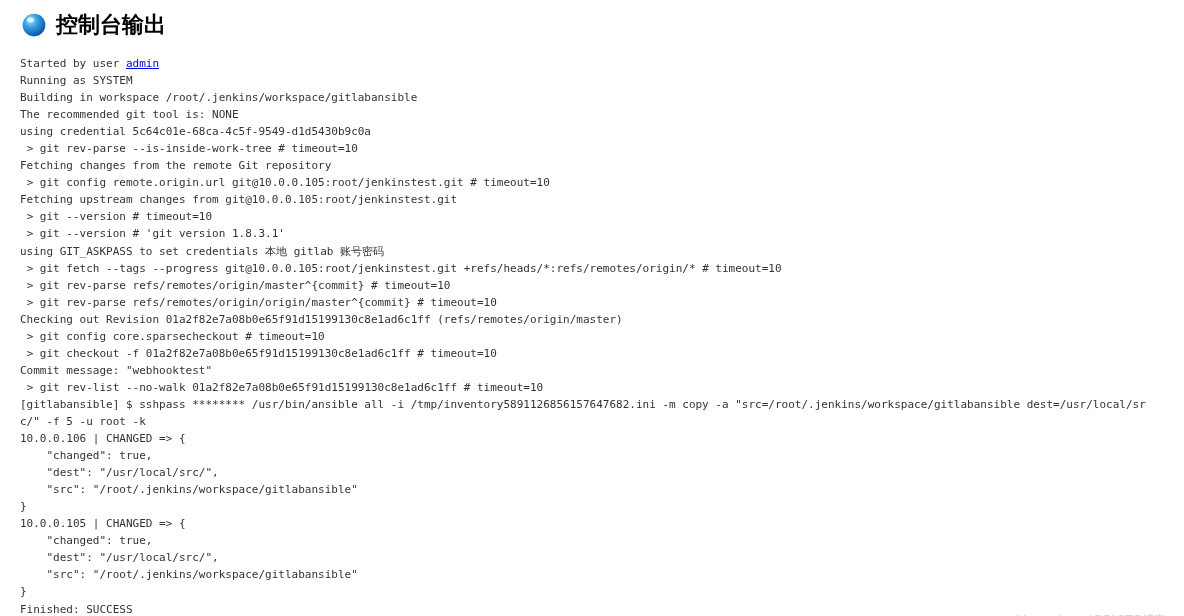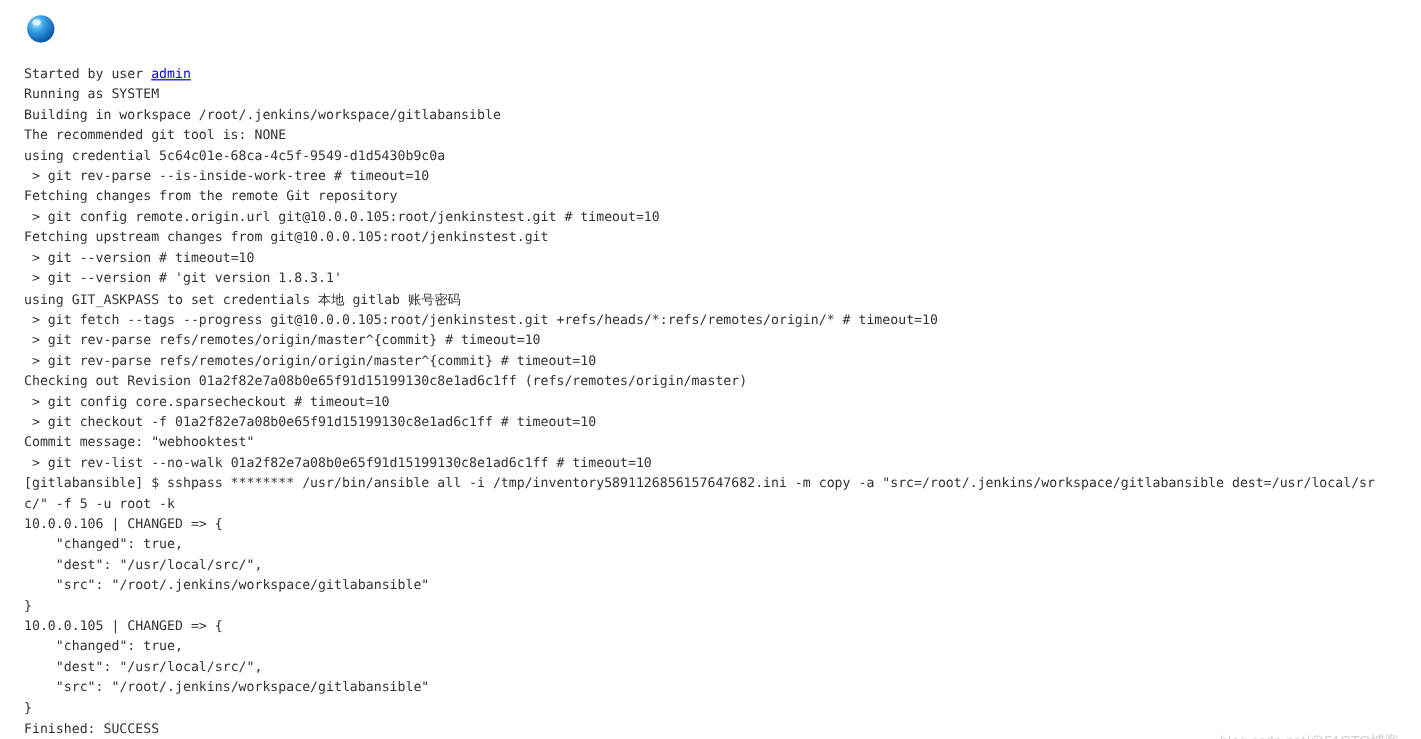--- a/index.html
+++ b/index.html
@@ -59,17 +59,18 @@
     <defs>
       <radialGradient id="blueGrad" cx="35%" cy="30%" r="70%">
         <stop offset="0%" stop-color="#aee3ff"></stop>
         <stop offset="40%" stop-color="#3aa3e8"></stop>
         <stop offset="100%" stop-color="#0b5aa8"></stop>
       </radialGradient>
     </defs>
     <circle class="outer" cx="16" cy="16" r="13"></circle>
     <ellipse cx="12" cy="10" rx="4" ry="3" fill="rgba(255,255,255,0.7)"></ellipse>
   </svg>
+  <h1>控制台输出</h1>
 </div>
 
 <pre class="console-output" id="console"><div><span>Started by user </span><a href="#">admin</a></div><div>Running as SYSTEM</div><div>Building in workspace /root/.jenkins/workspace/gitlabansible</div><div>The recommended git tool is: NONE</div><div>using credential 5c64c01e-68ca-4c5f-9549-d1d5430b9c0a</div><div> &gt; git rev-parse --is-inside-work-tree # timeout=10</div><div>Fetching changes from the remote Git repository</div><div> &gt; git config remote.origin.url git@10.0.0.105:root/jenkinstest.git # timeout=10</div><div>Fetching upstream changes from git@10.0.0.105:root/jenkinstest.git</div><div> &gt; git --version # timeout=10</div><div> &gt; git --version # 'git version 1.8.3.1'</div><div>using GIT_ASKPASS to set credentials 本地 gitlab 账号密码</div><div> &gt; git fetch --tags --progress git@10.0.0.105:root/jenkinstest.git +refs/heads/*:refs/remotes/origin/* # timeout=10</div><div> &gt; git rev-parse refs/remotes/origin/master^{commit} # timeout=10</div><div> &gt; git rev-parse refs/remotes/origin/origin/master^{commit} # timeout=10</div><div>Checking out Revision 01a2f82e7a08b0e65f91d15199130c8e1ad6c1ff (refs/remotes/origin/master)</div><div> &gt; git config core.sparsecheckout # timeout=10</div><div> &gt; git checkout -f 01a2f82e7a08b0e65f91d15199130c8e1ad6c1ff # timeout=10</div><div>Commit message: "webhooktest"</div><div> &gt; git rev-list --no-walk 01a2f82e7a08b0e65f91d15199130c8e1ad6c1ff # timeout=10</div><div>[gitlabansible] $ sshpass ******** /usr/bin/ansible all -i /tmp/inventory5891126856157647682.ini -m copy -a "src=/root/.jenkins/workspace/gitlabansible dest=/usr/local/src/" -f 5 -u root -k</div><div>10.0.0.106 | CHANGED =&gt; {</div><div>    "changed": true,</div><div>    "dest": "/usr/local/src/",</div><div>    "src": "/root/.jenkins/workspace/gitlabansible"</div><div>}</div><div>10.0.0.105 | CHANGED =&gt; {</div><div>    "changed": true,</div><div>    "dest": "/usr/local/src/",</div><div>    "src": "/root/.jenkins/workspace/gitlabansible"</div><div>}</div><div>Finished: SUCCESS</div></pre>
 
 <div class="watermark">blog.csdn.net/@51CTO博客</div>
 
 </body></html>

